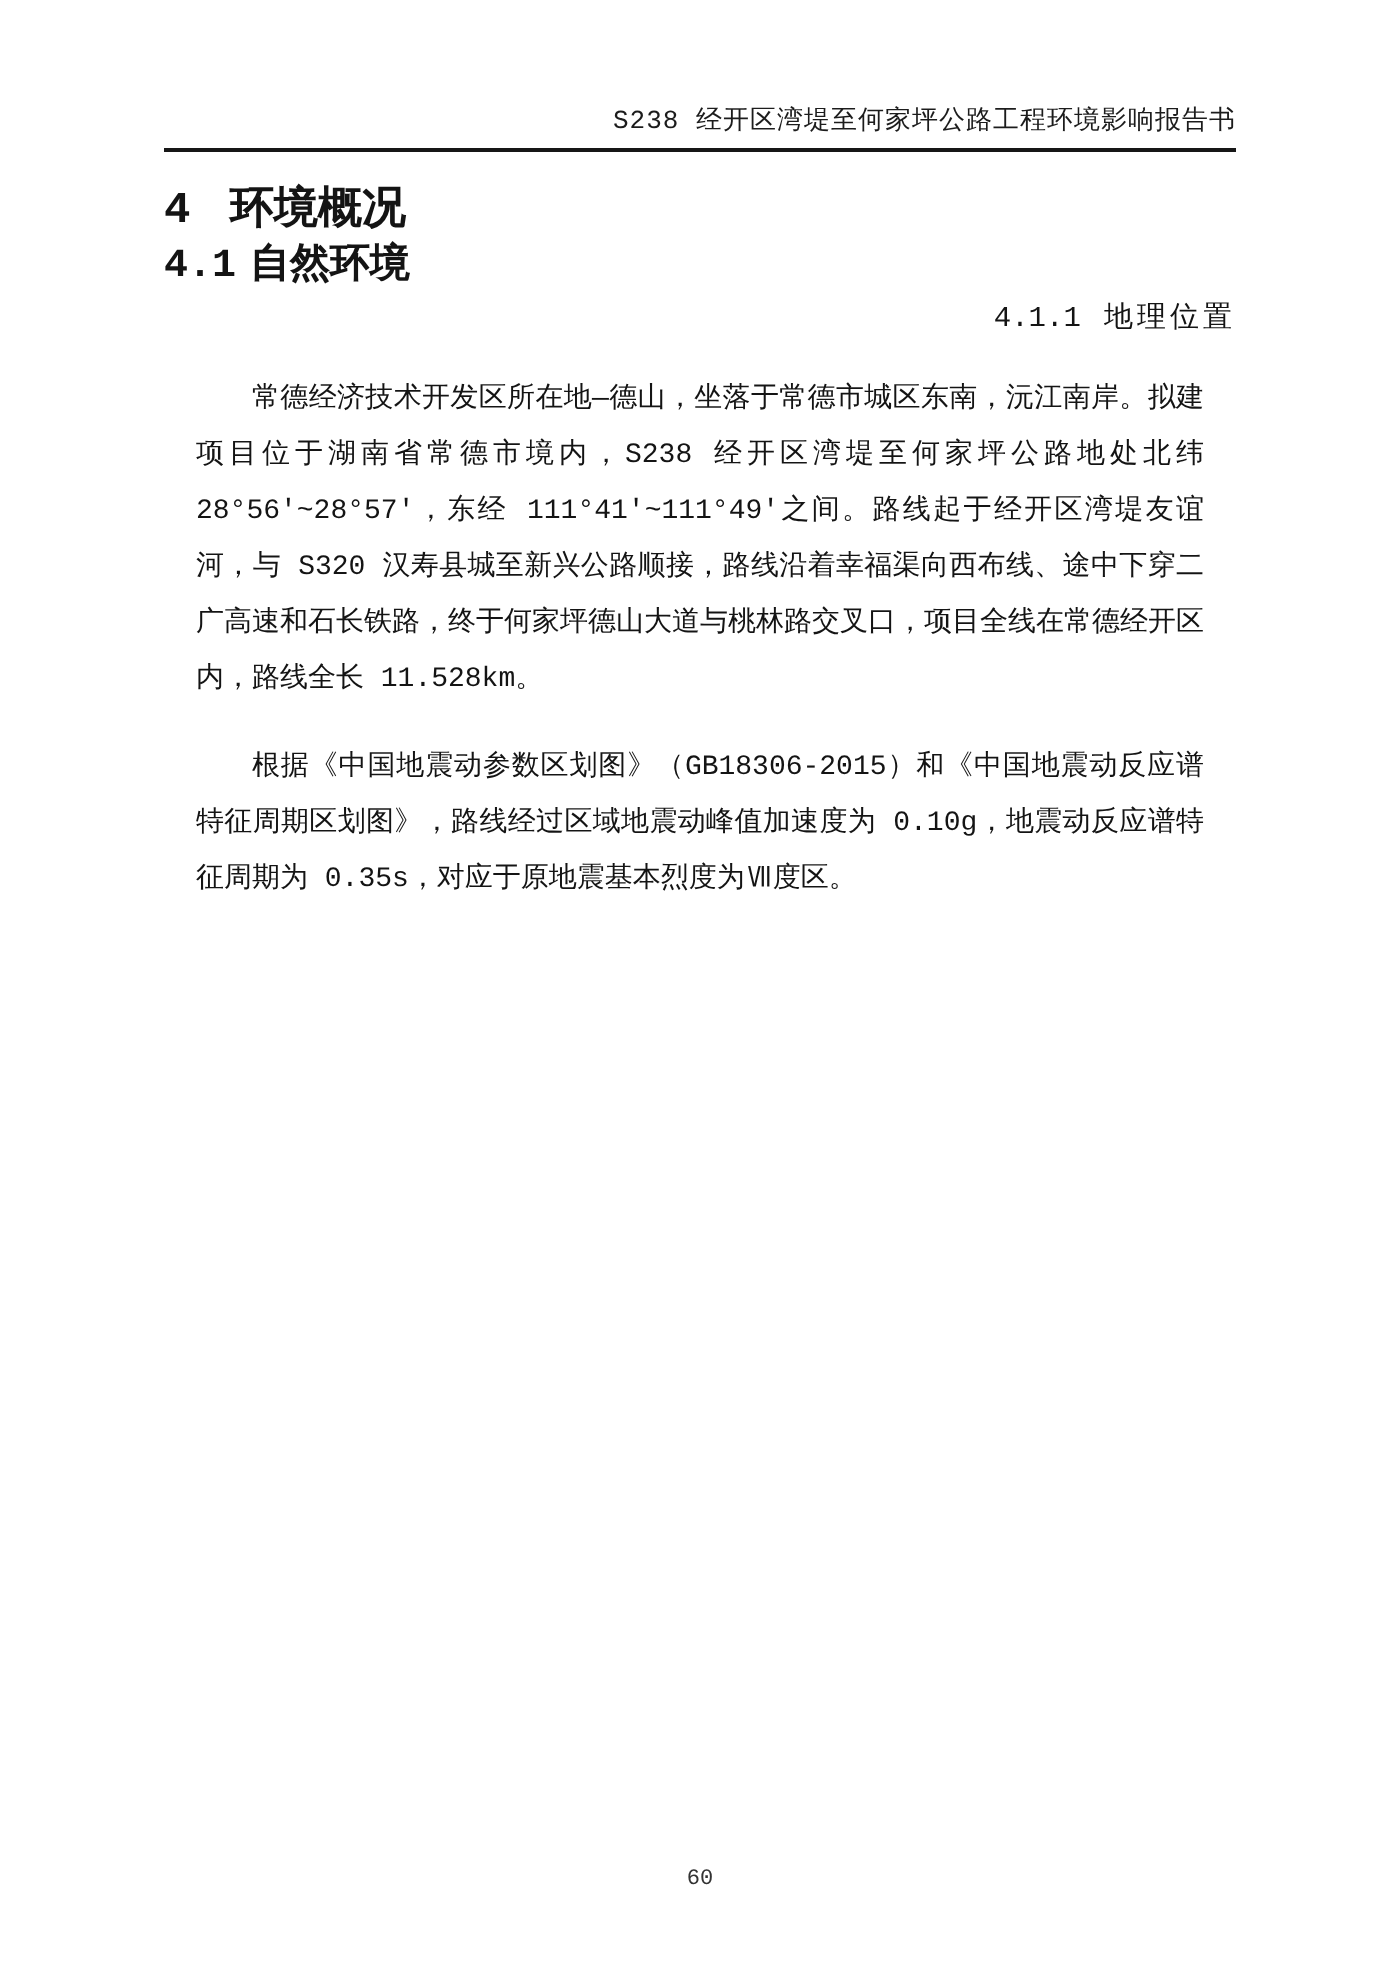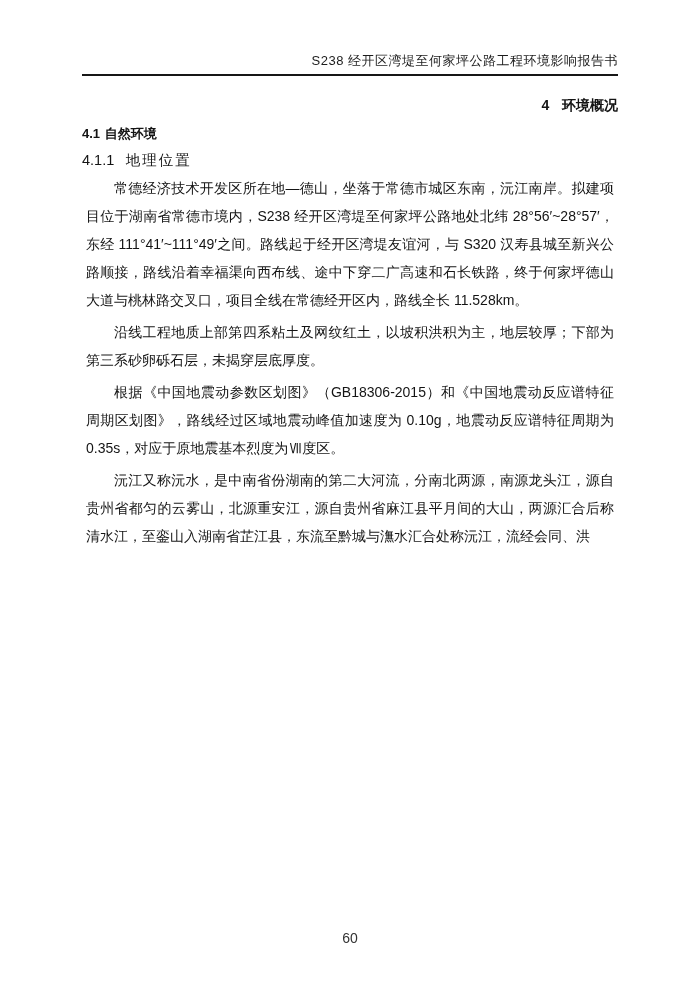--- a/index.html
+++ b/index.html
@@ -9,21 +9,21 @@
     background: #ffffff;
   }
   .page {
     position: relative;
     width: 700px;
     height: 990px;
     margin: 0 auto;
     background: #ffffff;
     outline: 1px solid #d9d9d9;
     overflow: hidden;
-    font-family: Liberation Sans, sans-serif;
+    font-family: Liberation Mono, monospace;
     color: #141414;
     box-sizing: border-box;
   }
   .page-header {
     padding: 52px 82px 0 82px;
   }
   .header-title {
     text-align: right;
     font-size: 13px;
     line-height: 17px;
@@ -32,58 +32,58 @@
   }
   .header-rule {
     margin-top: 5px;
     border-bottom: 2px solid #171717;
   }
   .body {
     padding: 8px 82px 0 82px;
     text-align: justify;
   }
   h1.chapter {
-    font-size: 14px;
+    font-size: 22px;
     font-weight: bold;
     margin: 10px 0 6px 0;
     line-height: 23px;
-    text-align: right;
+    text-align: left;
   }
   h1.chapter .num { margin-right: 0.9em; }
   h2.section {
-    font-size: 13px;
+    font-size: 20px;
     font-weight: bold;
     margin: 6px 0 4px 0;
     line-height: 21px;
     text-align: left;
   }
   h2.section .num { margin-right: 0.35em; }
   h3.subsection {
     font-size: 14.5px;
     font-weight: normal;
     margin: 6px 0 3px 0;
     line-height: 20px;
-    text-align: left;
+    text-align: right;
   }
   h3.subsection .num { margin-right: 0.8em; }
   h3.subsection .ttl { letter-spacing: 2px; }
   p.para {
     font-size: 14px;
     line-height: 28px;
-    margin: 4px;
+    margin: 16px;
     text-indent: 2em;
     text-align: justify;
   }
   .page-footer {
     position: absolute;
     left: 0;
     right: 0;
     bottom: 44px;
     text-align: center;
-    font-size: 14px;
+    font-size: 11px;
     color: #333333;
   }
 </style>
 </head>
 <body>
 
 <div class="page">
 
   <div class="page-header">
     <div class="header-title">S238 经开区湾堤至何家坪公路工程环境影响报告书</div>
@@ -99,24 +99,22 @@
     <h2 class="section">
       <span class="num">4.1</span><span>自然环境</span>
     </h2>
 
     <h3 class="subsection">
       <span class="num">4.1.1</span><span class="ttl">地理位置</span>
     </h3>
     <p class="para">常德经济技术开发区所在地—德山，坐落于常德市城区东南，沅江南岸。拟建项目位于湖南省常德市境内，S238 经开区湾堤至何家坪公路地处北纬 28°56′~28°57′，东经 111°41′~111°49′之间。路线起于经开区湾堤友谊河，与 S320 汉寿县城至新兴公路顺接，路线沿着幸福渠向西布线、途中下穿二广高速和石长铁路，终于何家坪德山大道与桃林路交叉口，项目全线在常德经开区内，路线全长 11.528km。</p>
 
 
-    <p class="para">沿线工程地质上部第四系粘土及网纹红土，以坡积洪积为主，地层较厚；下部为第三系砂卵砾石层，未揭穿层底厚度。</p>
     <p class="para">根据《中国地震动参数区划图》（GB18306-2015）和《中国地震动反应谱特征周期区划图》，路线经过区域地震动峰值加速度为 0.10g，地震动反应谱特征周期为 0.35s，对应于原地震基本烈度为Ⅶ度区。</p>
 
-    <p class="para">沅江又称沅水，是中南省份湖南的第二大河流，分南北两源，南源龙头江，源自贵州省都匀的云雾山，北源重安江，源自贵州省麻江县平月间的大山，两源汇合后称清水江，至銮山入湖南省芷江县，东流至黔城与潕水汇合处称沅江，流经会同、洪</p>
 
   </div>
 
   <div class="page-footer">
     <span>60</span>
   </div>
 
 </div>
 
 </body></html>

